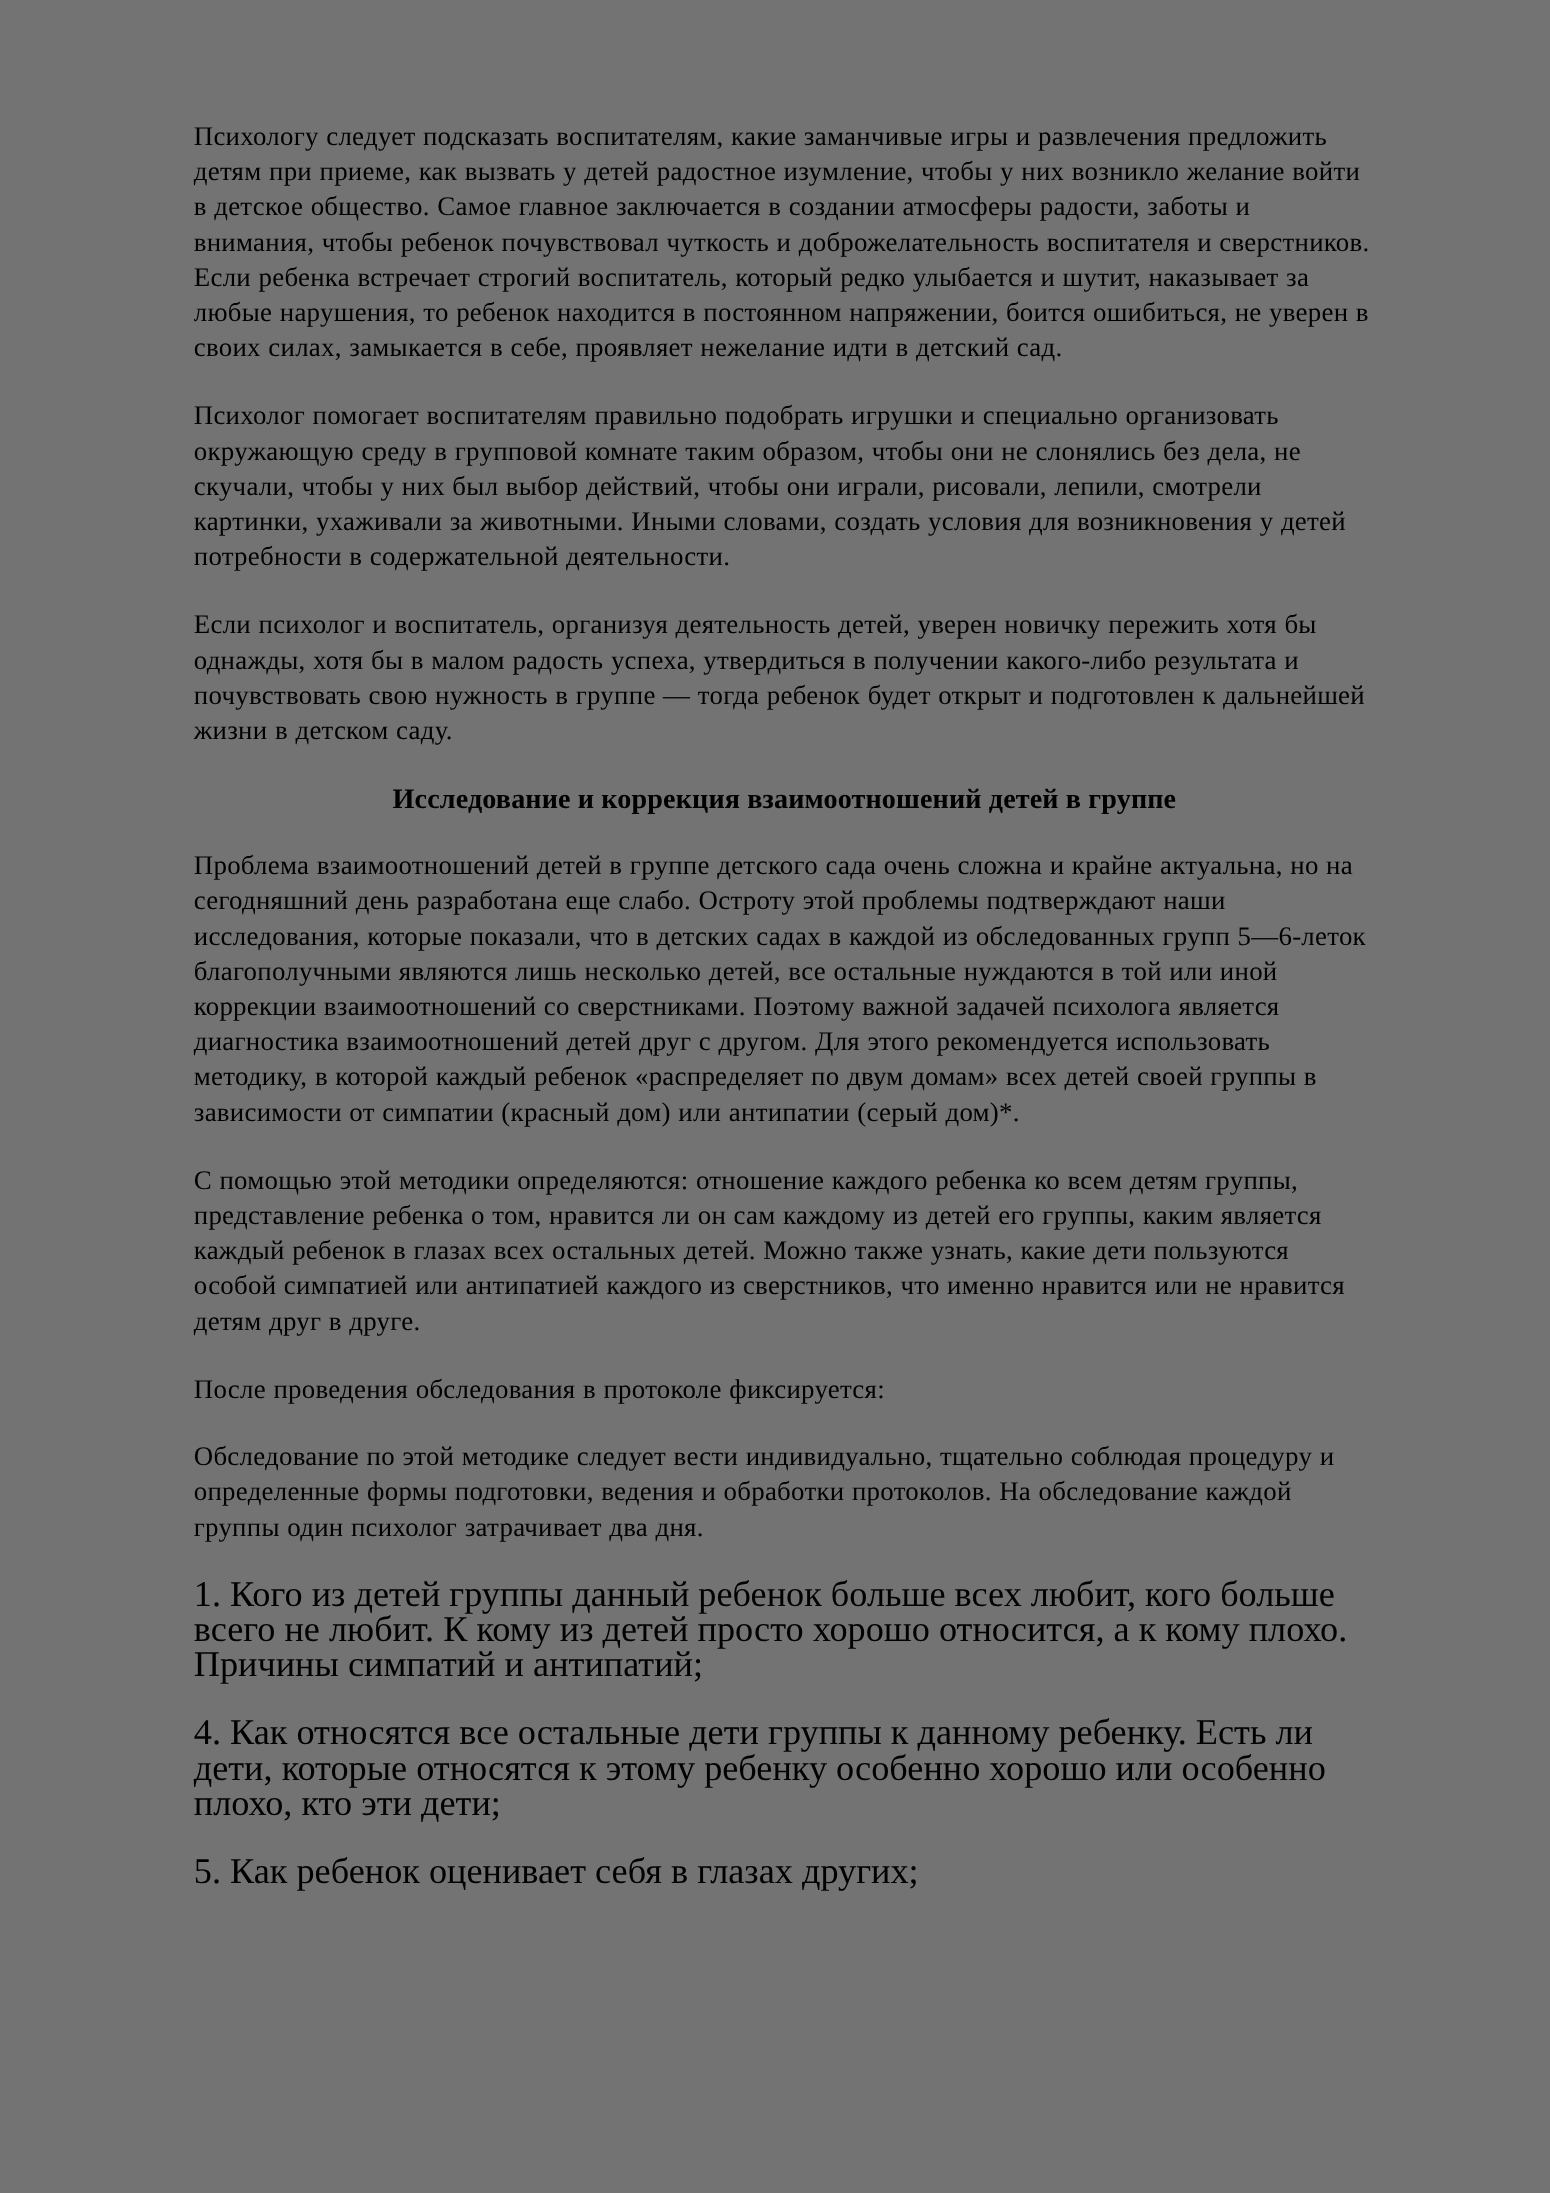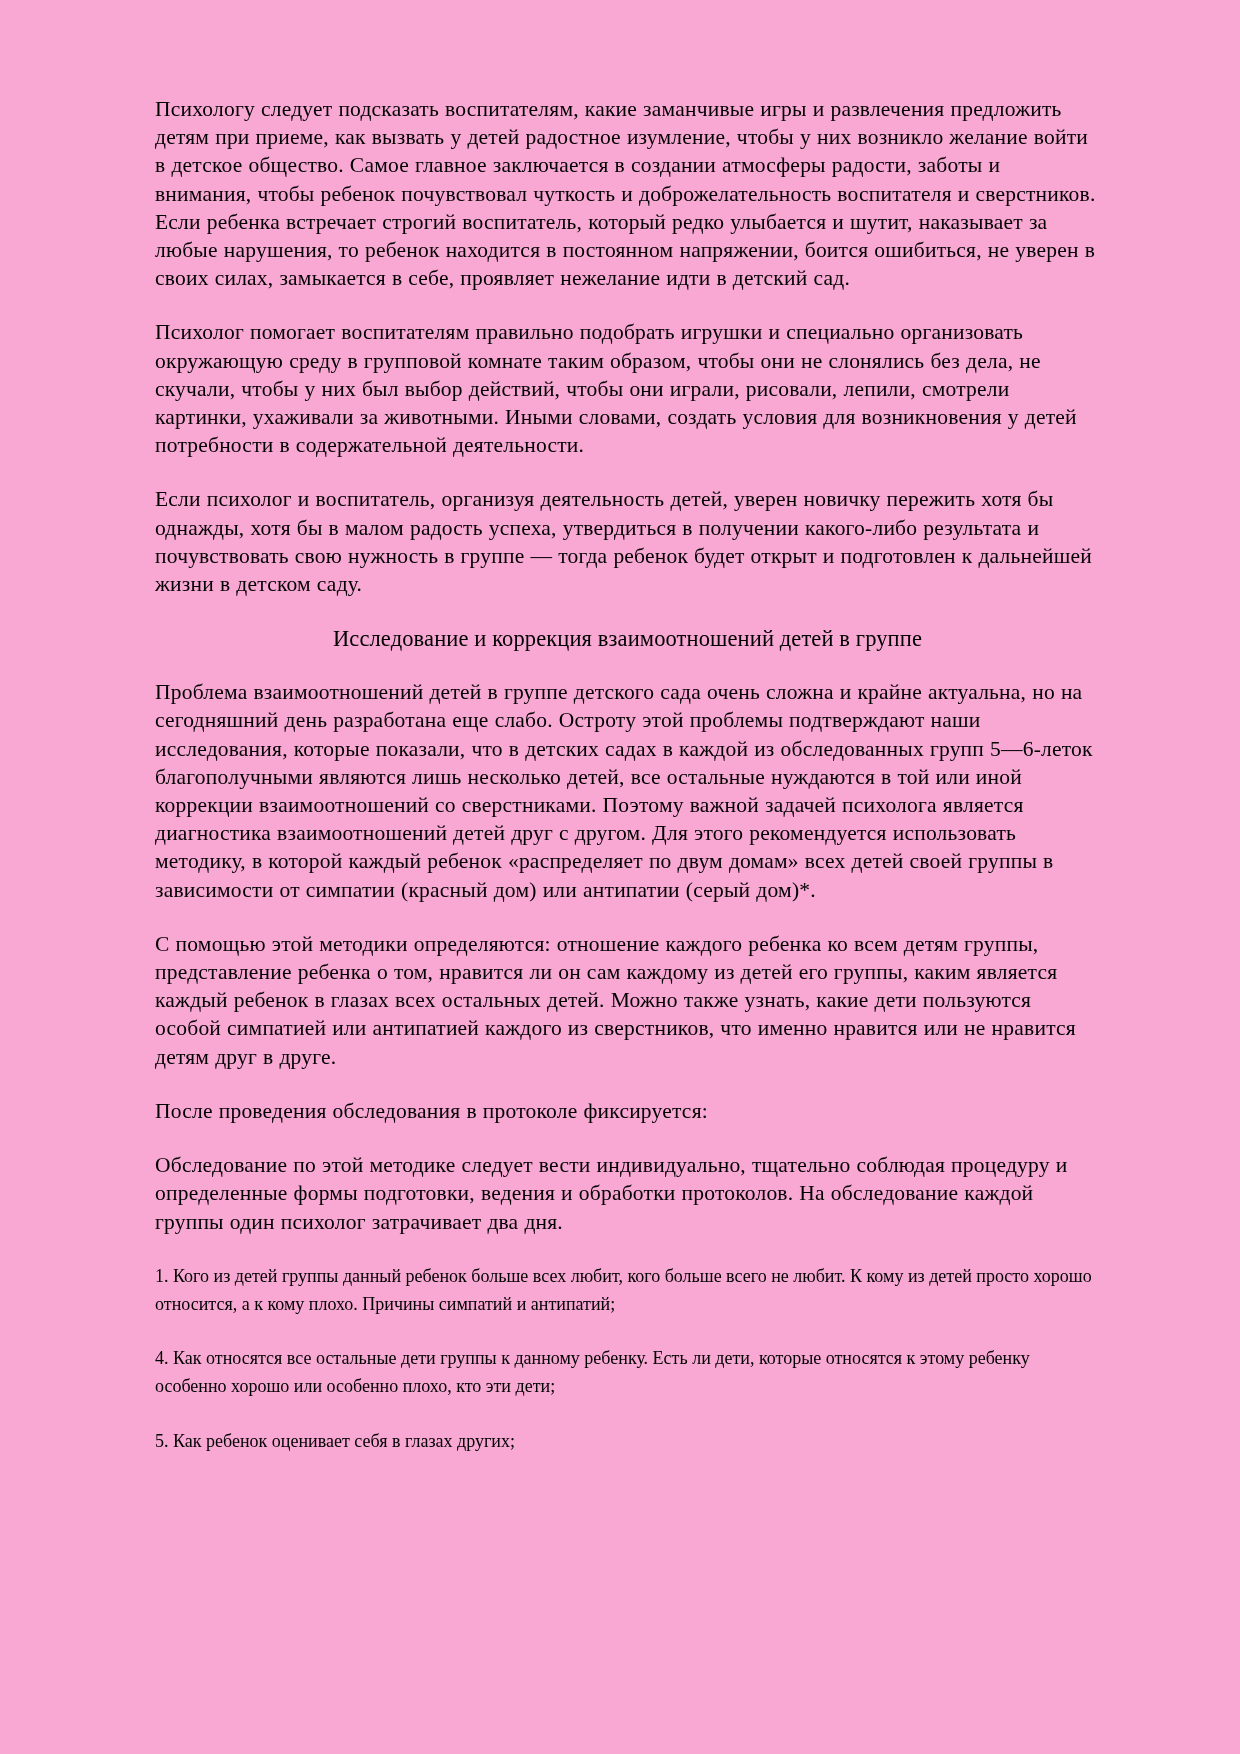--- a/index.html
+++ b/index.html
@@ -12,21 +12,21 @@
     width: 1240px;
     height: 1754px;
     font-family: "Liberation Serif", "DejaVu Serif", serif;
     color: #000000;
     -webkit-font-smoothing: antialiased;
   }
   .page {
     position: relative;
     width: 1240px;
     height: 1754px;
-    background: #f9a8d4;
+    background: #737373;
     box-sizing: border-box;
     padding: 95px 140px 80px 155px;
     overflow: hidden;
   }
   .content {
     width: 945px;
   }
   p.para {
     margin: 0 0 26px 0;
     font-size: 21.5px;
@@ -36,27 +36,27 @@
     word-spacing: 0.02em;
     hyphens: none;
   }
   p.para:last-child {
     margin-bottom: 0;
   }
   h2.section-heading {
     margin: 6px 0 24px 0;
     font-size: 22.5px;
     line-height: 30px;
-    font-weight: normal;
+    font-weight: bold;
     text-align: center;
     letter-spacing: 0.005em;
   }
   .list-item {
     margin: 0 0 26px 0;
-    font-size: 18px;
+    font-size: 29px;
     line-height: 28.2px;
     text-align: left;
   }
 </style>
 </head>
 <body>
 
 <div class="page">
   <div class="content">
 

